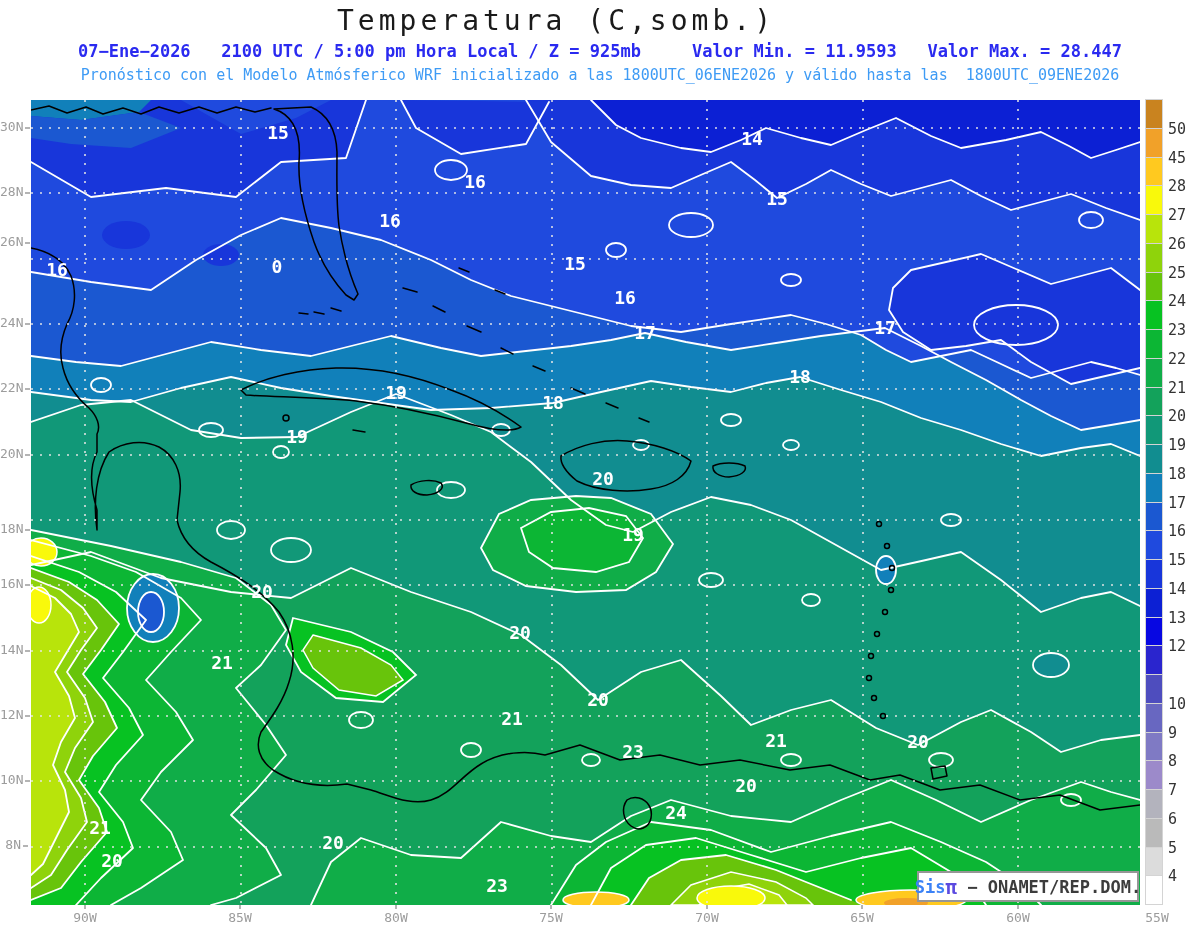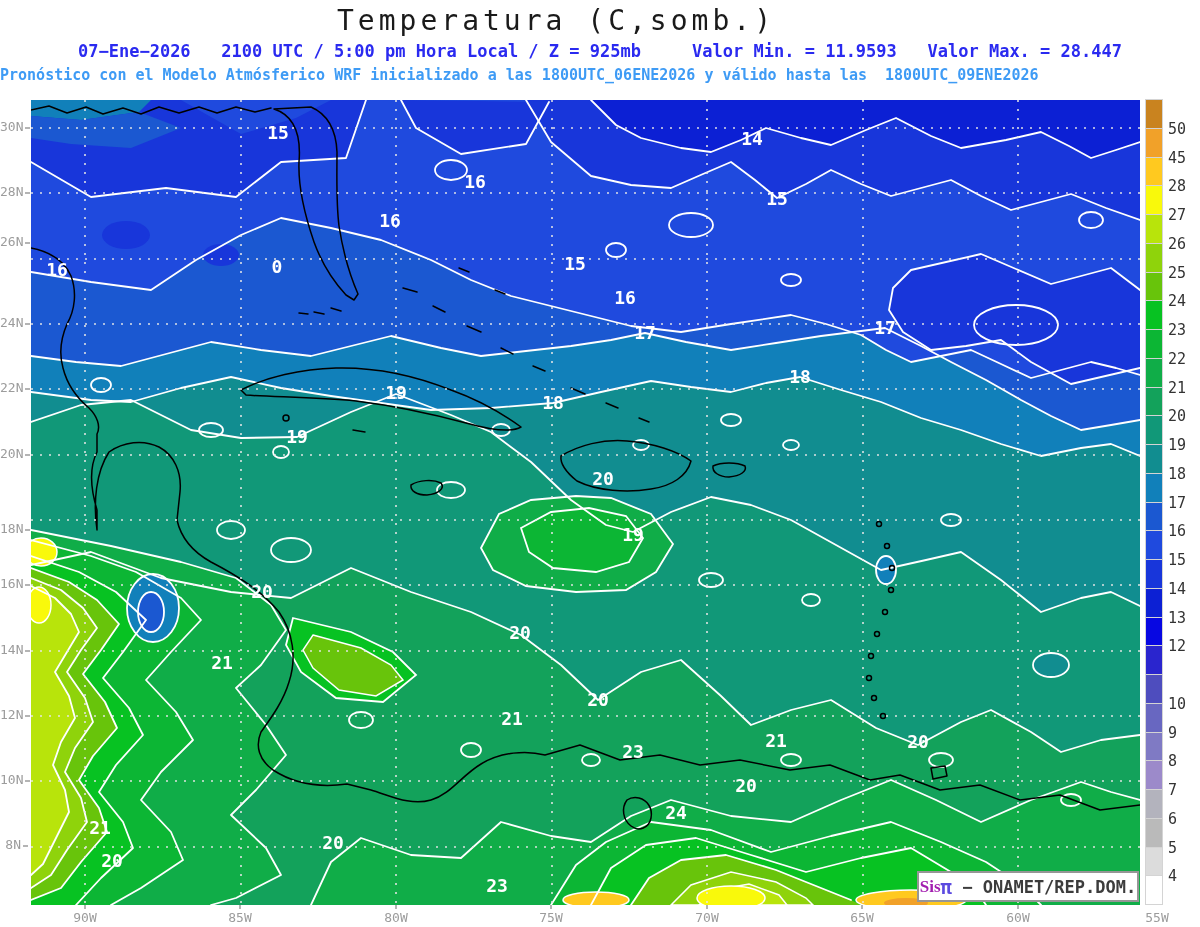--- a/index.html
+++ b/index.html
@@ -2,37 +2,37 @@
 <html><head>
 <meta charset="utf-8">
 <style>
   html,body{margin:0;padding:0;}
   body{width:1200px;height:927px;position:relative;background:#ffffff;overflow:hidden;
        font-family:"DejaVu Sans Mono",monospace;}
   .page-title{position:absolute;top:4px;left:0;width:1112px;text-align:center;
       font-size:28px;letter-spacing:4px;color:#1a1a1a;font-weight:normal;white-space:pre;}
   .sub1{position:absolute;top:41px;left:0;width:1200px;text-align:center;
       font-size:17px;color:#2a2af0;white-space:pre;font-weight:bold;letter-spacing:0px;}
-  .sub2{position:absolute;top:66px;left:0;width:1020px;text-align:center;
-      font-size:15px;color:#3e9bf5;white-space:pre;font-weight:bold;}
+  .sub2{position:absolute;top:66px;left:0;width:1200px;text-align:center;
+      font-size:15px;color:#3e9bf5;white-space:pre;font-weight:normal;}
   .map-wrap{position:absolute;left:31px;top:100px;width:1109px;height:805px;}
   .lat-axis{position:absolute;left:0;top:0;width:30px;height:927px;}
   .lat-label{position:absolute;left:0;width:28px;text-align:right;font-size:13px;color:#9c9c9c;white-space:nowrap;}
   .lat-label .htick{display:inline-block;width:5px;height:2px;background:#b4b4b4;margin-left:2px;vertical-align:middle;}
   .lon-axis{position:absolute;left:0;top:905px;width:1200px;height:22px;}
   .lon-label{position:absolute;top:0;width:44px;text-align:center;font-size:13px;color:#9c9c9c;}
   .lon-label .vtick{width:2px;height:4px;background:#b4b4b4;margin:0 auto 1px auto;}
   .colorbar{position:absolute;left:1145px;top:100px;width:18px;height:805px;display:flex;flex-direction:column;}
   .cbar-cell{flex:1;border:1px solid #d4d4d4;margin-top:-1px;box-sizing:border-box;}
   .cbar-labels{position:absolute;left:1168px;top:100px;width:30px;height:805px;}
   .cbar-label{position:absolute;left:0;font-size:15px;color:#333333;}
   .logo-box{position:absolute;left:917px;top:871px;width:222px;height:31px;background:#ffffff;
       border:2px solid #969696;box-sizing:border-box;display:flex;align-items:center;justify-content:center;
       font-size:17px;font-weight:bold;white-space:pre;}
-  .logo-sis{color:#a21caf;font-family:Liberation Serif, serif;}
+  .logo-sis{color:#3b82f6;}
   .logo-pi{color:#5b4ae0;font-size:19px;}
   .logo-rest{color:#3c3c3c;}
   .clabel{font-family:"DejaVu Sans Mono",monospace;font-size:18px;font-weight:bold;fill:#ffffff;text-anchor:middle;}
   .contour{fill:none;stroke:#ffffff;stroke-width:1.8;stroke-linejoin:round;stroke-linecap:round;}
   .coast{fill:none;stroke:#000000;stroke-width:1.5;stroke-linejoin:round;stroke-linecap:round;}
   .grid{fill:none;stroke:#e8e8e8;stroke-width:1.6;stroke-dasharray:2 7;opacity:.95;}
 </style>
 </head>
 <body>
 

